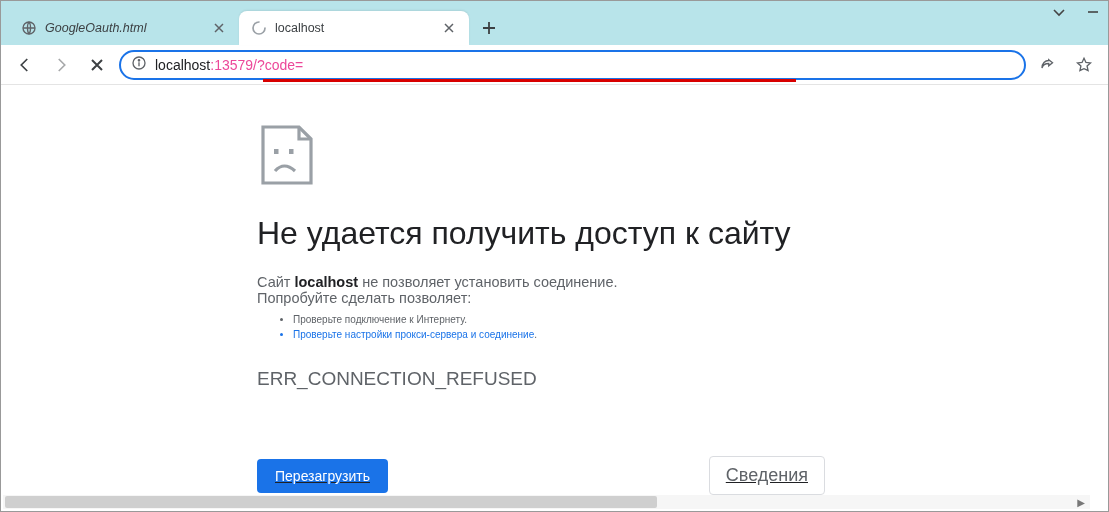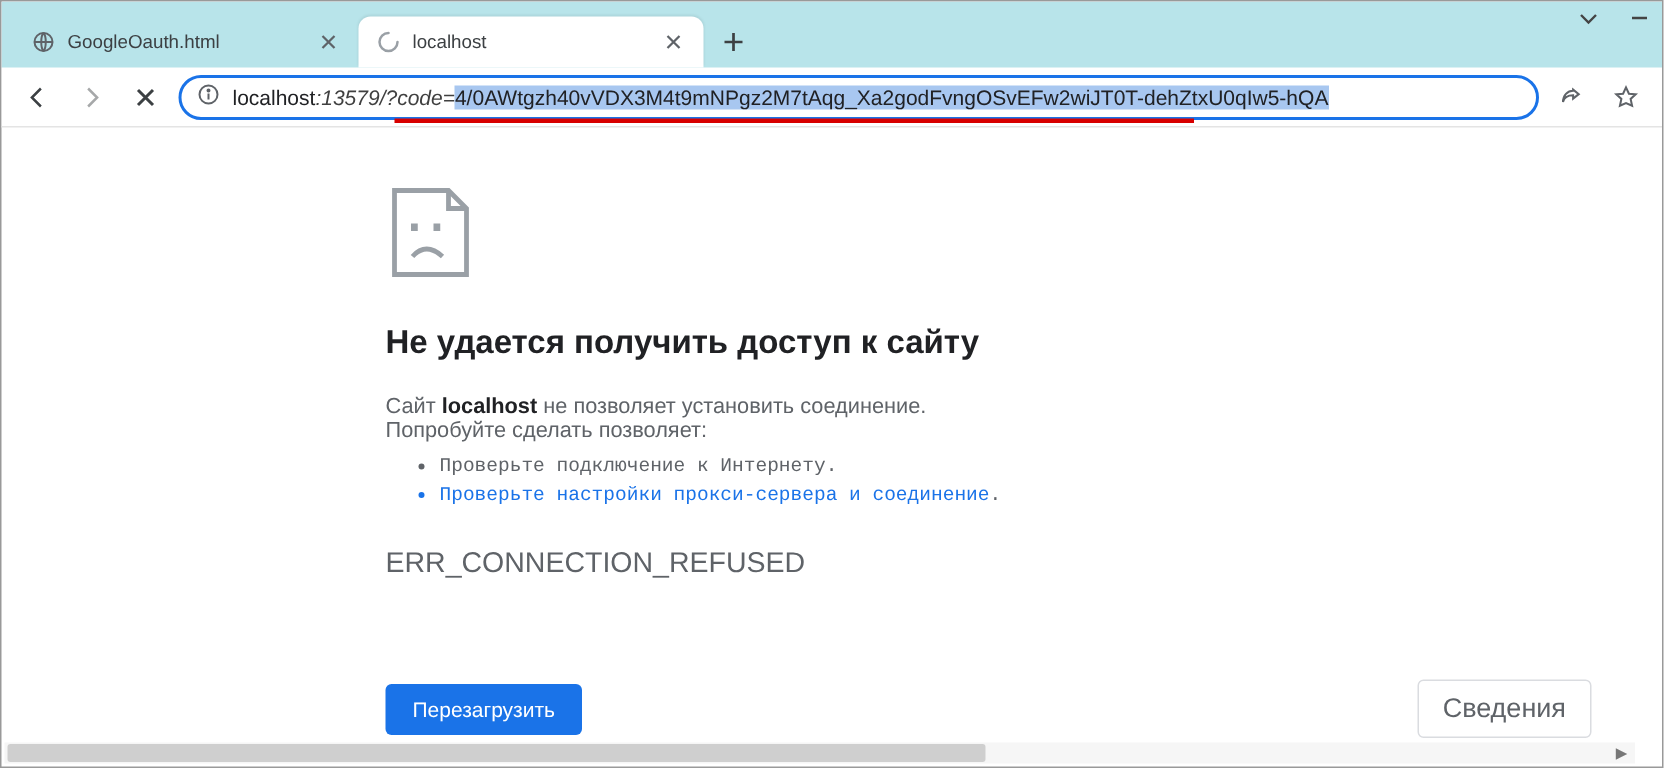--- a/index.html
+++ b/index.html
@@ -45,20 +45,21 @@
     padding: 0 12px;
     border-top-left-radius: 8px;
     border-top-right-radius: 8px;
     font-size: 12.5px;
     color: #3c4043;
     min-width: 230px;
     position: relative;
   }
   .tab.inactive {
     background: transparent;
+    font-style: italic;
   }
   .tab.active {
     background: #fff;
     box-shadow: 0 -1px 2px rgba(0,0,0,.08);
   }
   .tab .favicon {
     width: 16px; height: 16px; margin-right: 8px;
     display:flex;align-items:center;justify-content:center;
   }
   .tab .close {
@@ -108,21 +109,21 @@
     background:#fff;
     overflow:hidden;
     white-space:nowrap;
   }
   .omnibox .info-icon{
     margin-right:8px;
     color:#5f6368;
     flex-shrink:0;
   }
   .url-host{color:#202124;}
-  .url-dim{color:#404040;font-style:italic;}
+  .url-dim{color:#ec4899;}
   .url-sel{
     background:#a8c7f0;
     color:#202124;
   }
   .underline-red{
     position:absolute;
     left:144px;
     right:230px;
     top:29px;
     height:3px;
@@ -132,56 +133,56 @@
   
   .content {
     padding: 40px 0 0 256px;
     color:#202124;
   }
   .frown {
     width:60px;height:62px;
     margin-bottom:28px;
   }
   h1.err-title {
-    font-size:22px;
-    font-weight:700;
+    font-size:32px;
+    font-weight:400;
     color:#202124;
     margin-bottom:22px;
   }
   .err-line {
     font-size:14.5px;
     color:#5f6368;
   }
   .err-line b{color:#202124;font-weight:600;}
   .try-label{
     font-size:14.5px;
     color:#5f6368;
     margin-bottom:6px;
   }
   ul.try-list{
     list-style:disc;
     padding-left:36px;
-    font-size:13px;
-    color:#5f6368;
-    font-family:Liberation Mono, monospace;
+    font-size:10px;
+    color:#5f6368;
   }
   ul.try-list li{padding:2px 0;}
   ul.try-list li::marker{color:#5f6368;}
   ul.try-list li.link-li::marker{color:#1a73e8;}
   a.link{color:#1a73e8;text-decoration:none;}
   .err-code{
     margin-top:26px;
     font-size:19px;
     color:#5f6368;
   }
   .btn-row{
     margin-top:66px;
     display:flex;
     align-items:center;
-    width:804px;
+    width:568px;
+    text-decoration:underline;
   }
   .btn-primary{
     background:#1a73e8;
     color:#fff;
     border:none;
     border-radius:4px;
     padding:9px 18px;
     font-size:14px;
     cursor:pointer;
   }
@@ -283,21 +284,20 @@
     <div class="omnibox">
       <span class="info-icon">
         <svg width="16" height="16" viewBox="0 0 24 24" fill="none" stroke="#5f6368" stroke-width="2">
           <circle cx="12" cy="12" r="9"></circle>
             <line x1="12" y1="11" x2="12" y2="17"></line>
             <circle cx="12" cy="8" r="1" fill="#5f6368"></circle>
         </svg>
       </span>
       <span class="url-host">localhost</span>
         <span class="url-dim">:13579/?code=</span>
-        <span class="url-sel">4/0AWtgzh40vVDX3M4t9mNPgz2M7tAqg_Xa2godFvngOSvEFw2wiJT0T-dehZtxU0qIw5-hQA</span>
     </div>
     <div class="underline-red"></div>
   </div>
   <div class="nav-btn">
     <svg width="18" height="18" viewBox="0 0 24 24" fill="none" stroke="#5f6368" stroke-width="1.8">
       <path d="M13 5l5 4-5 4V10c-5 0-8 2-9 6 0-6 4-10 9-10V5z"></path>
     </svg>
   </div>
   <div class="nav-btn">
     <svg width="18" height="18" viewBox="0 0 24 24" fill="none" stroke="#5f6368" stroke-width="1.8">

